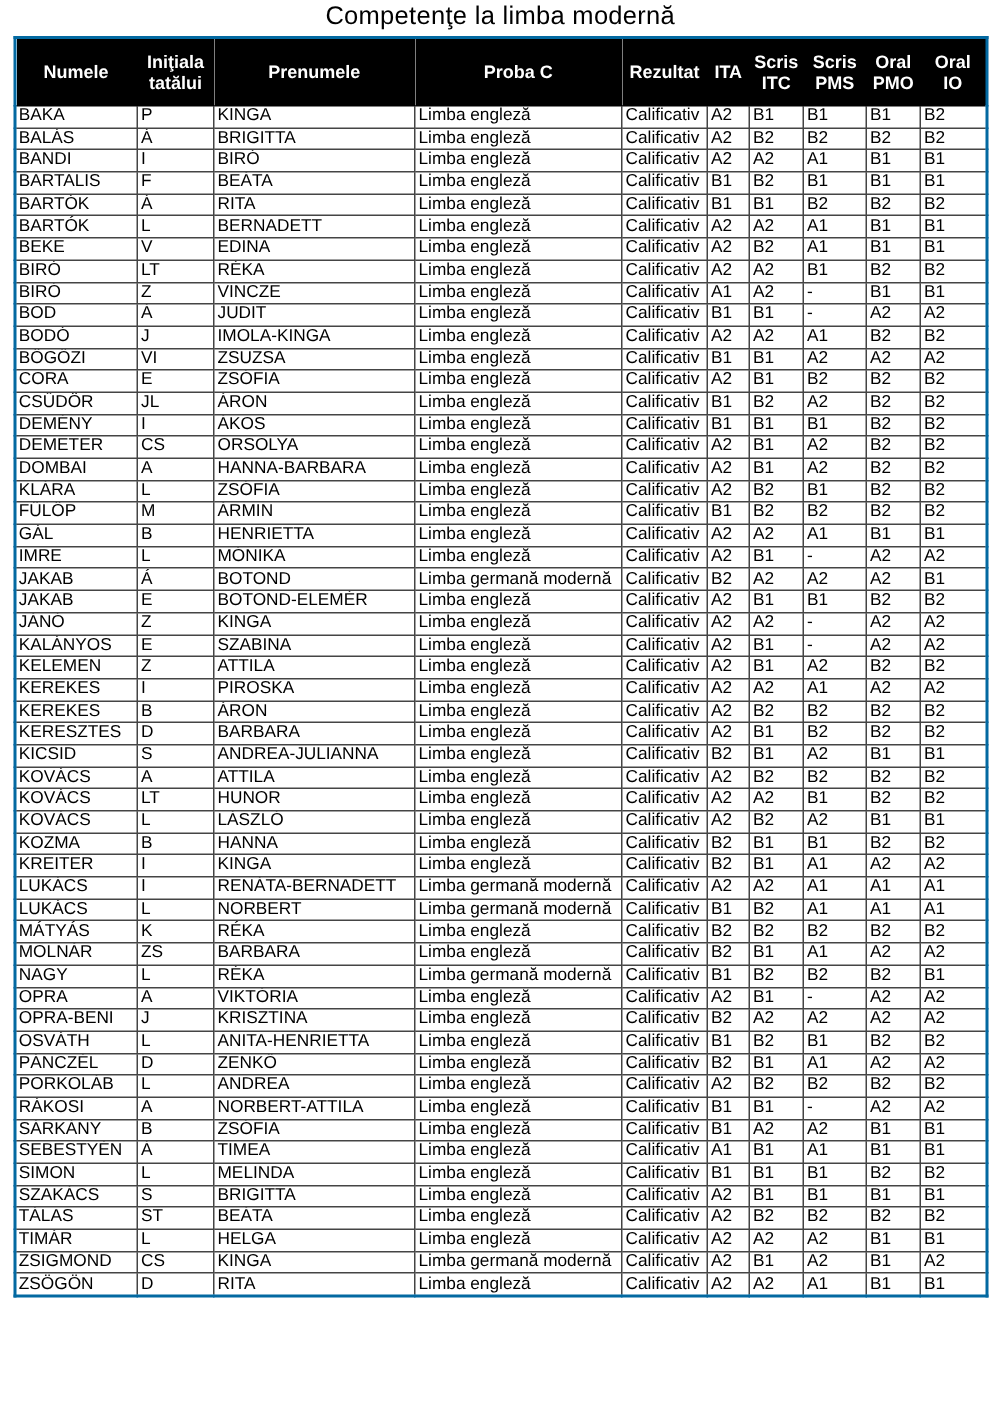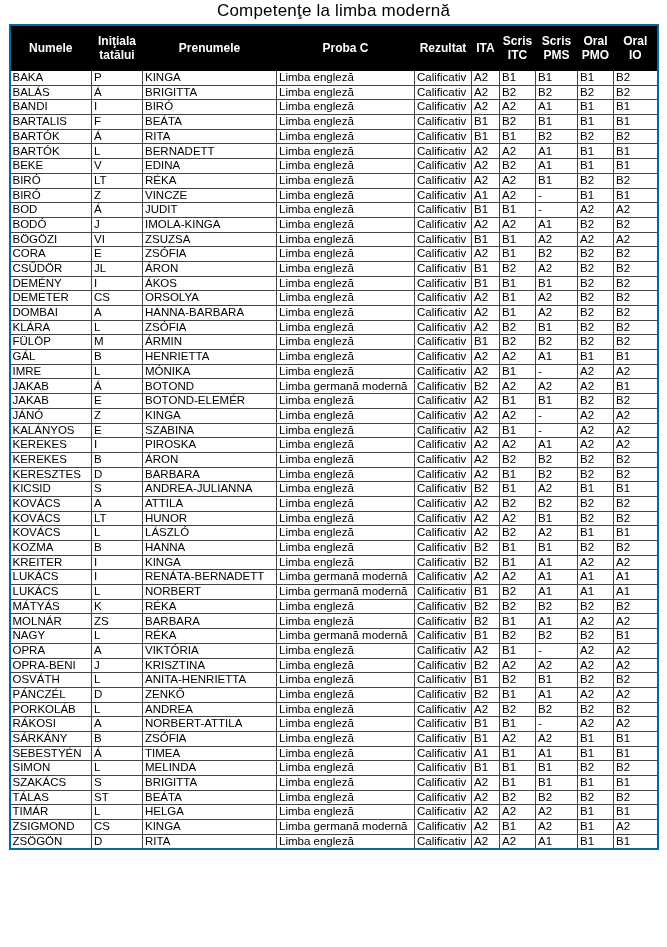--- a/index.html
+++ b/index.html
@@ -382,20 +382,32 @@
           <td>SZABINA</td>
           <td>Limba engleză</td>
           <td>Calificativ</td>
           <td>A2</td>
           <td>B1</td>
           <td>-</td>
           <td>A2</td>
           <td>A2</td>
         </tr>
         <tr>
+          <td>KELEMEN</td>
+          <td>Z</td>
+          <td>ATTILA</td>
+          <td>Limba engleză</td>
+          <td>Calificativ</td>
+          <td>A2</td>
+          <td>B1</td>
+          <td>A2</td>
+          <td>B2</td>
+          <td>B2</td>
+        </tr>
+        <tr>
           <td>KEREKES</td>
           <td>I</td>
           <td>PIROSKA</td>
           <td>Limba engleză</td>
           <td>Calificativ</td>
           <td>A2</td>
           <td>A2</td>
           <td>A1</td>
           <td>A2</td>
           <td>A2</td>

